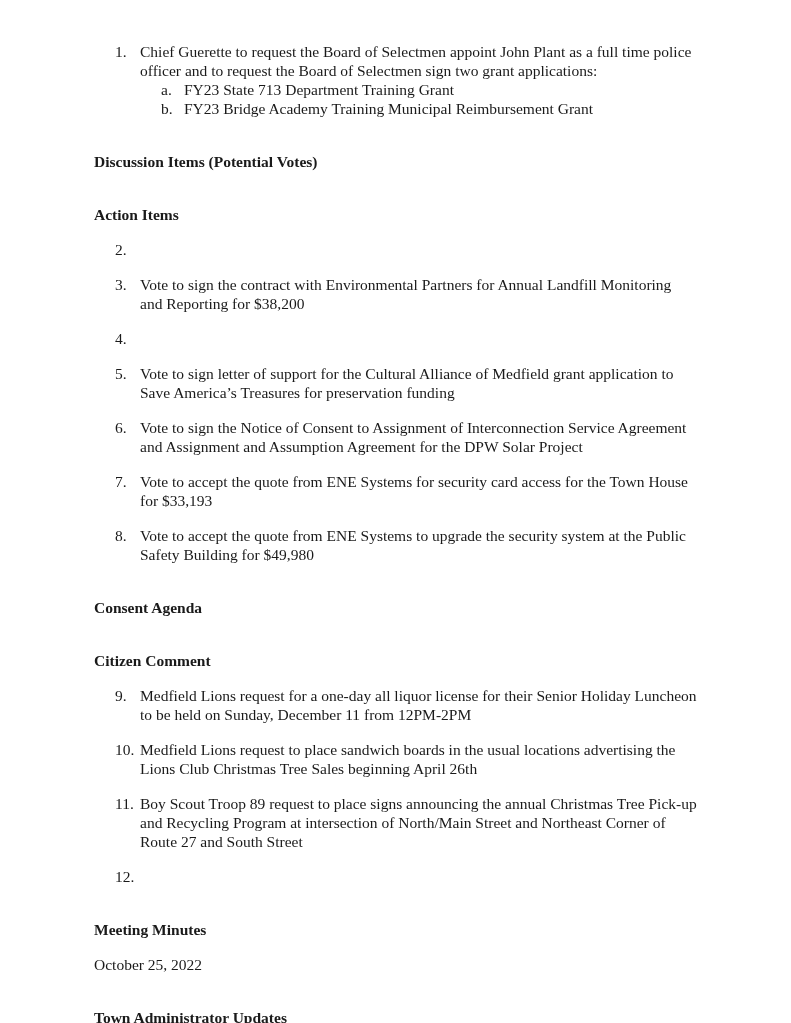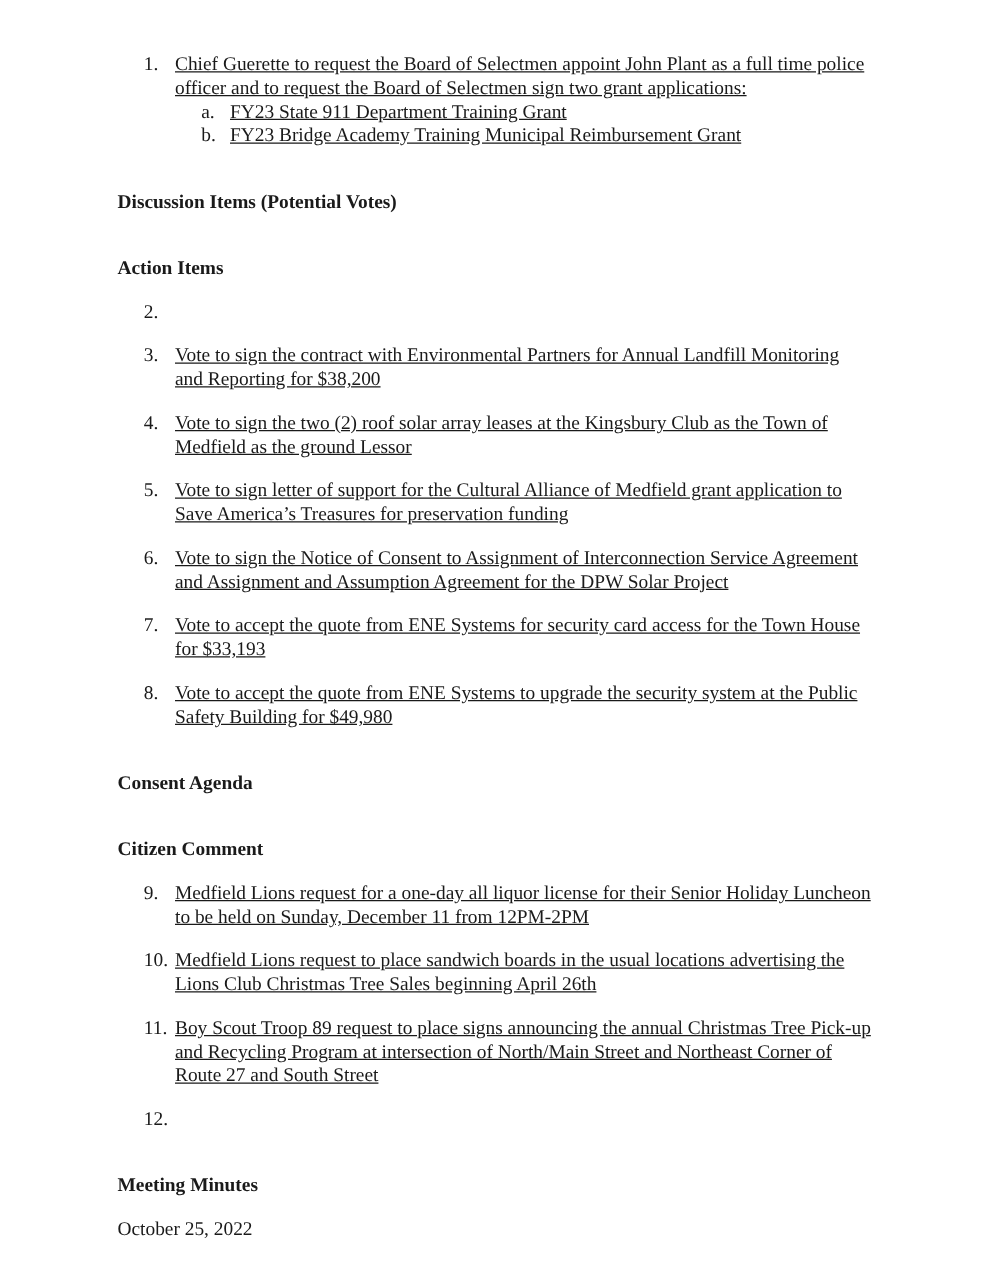--- a/index.html
+++ b/index.html
@@ -36,37 +36,36 @@
   }
   .sub {
     display: flex;
     padding-left: 67px;
   }
   .subnum {
     flex: 0 0 23px;
   }
   .txt {
     white-space: pre-line;
-    text-decoration: underline;
   }
 </style>
 </head>
 <body>
 
 <div class="page">
 
   <div class="block">
     <div class="li">
       <span class="num">1.</span>
       <span class="txt">Chief Guerette to request the Board of Selectmen appoint John Plant as a full time police
 officer and to request the Board of Selectmen sign two grant applications:</span>
     </div>
     <div class="sub">
       <span class="subnum">a.</span>
-      <span class="txt">FY23 State 911 Department Training Grant</span>
+      <span class="txt">FY23 State 713 Department Training Grant</span>
     </div>
     <div class="sub">
       <span class="subnum">b.</span>
       <span class="txt">FY23 Bridge Academy Training Municipal Reimbursement Grant</span>
     </div>
   </div>
 
   <div class="block heading">Discussion Items (Potential Votes)</div>
 
   <div class="block heading">Action Items</div>
@@ -76,22 +75,20 @@
   </div>
 
   <div class="block li">
     <span class="num">3.</span>
     <span class="txt">Vote to sign the contract with Environmental Partners for Annual Landfill Monitoring
 and Reporting for $38,200</span>
   </div>
 
   <div class="block li">
     <span class="num">4.</span>
-    <span class="txt">Vote to sign the two (2) roof solar array leases at the Kingsbury Club as the Town of
-Medfield as the ground Lessor</span>
   </div>
 
   <div class="block li">
     <span class="num">5.</span>
     <span class="txt">Vote to sign letter of support for the Cultural Alliance of Medfield grant application to
 Save America’s Treasures for preservation funding</span>
   </div>
 
   <div class="block li">
     <span class="num">6.</span>

